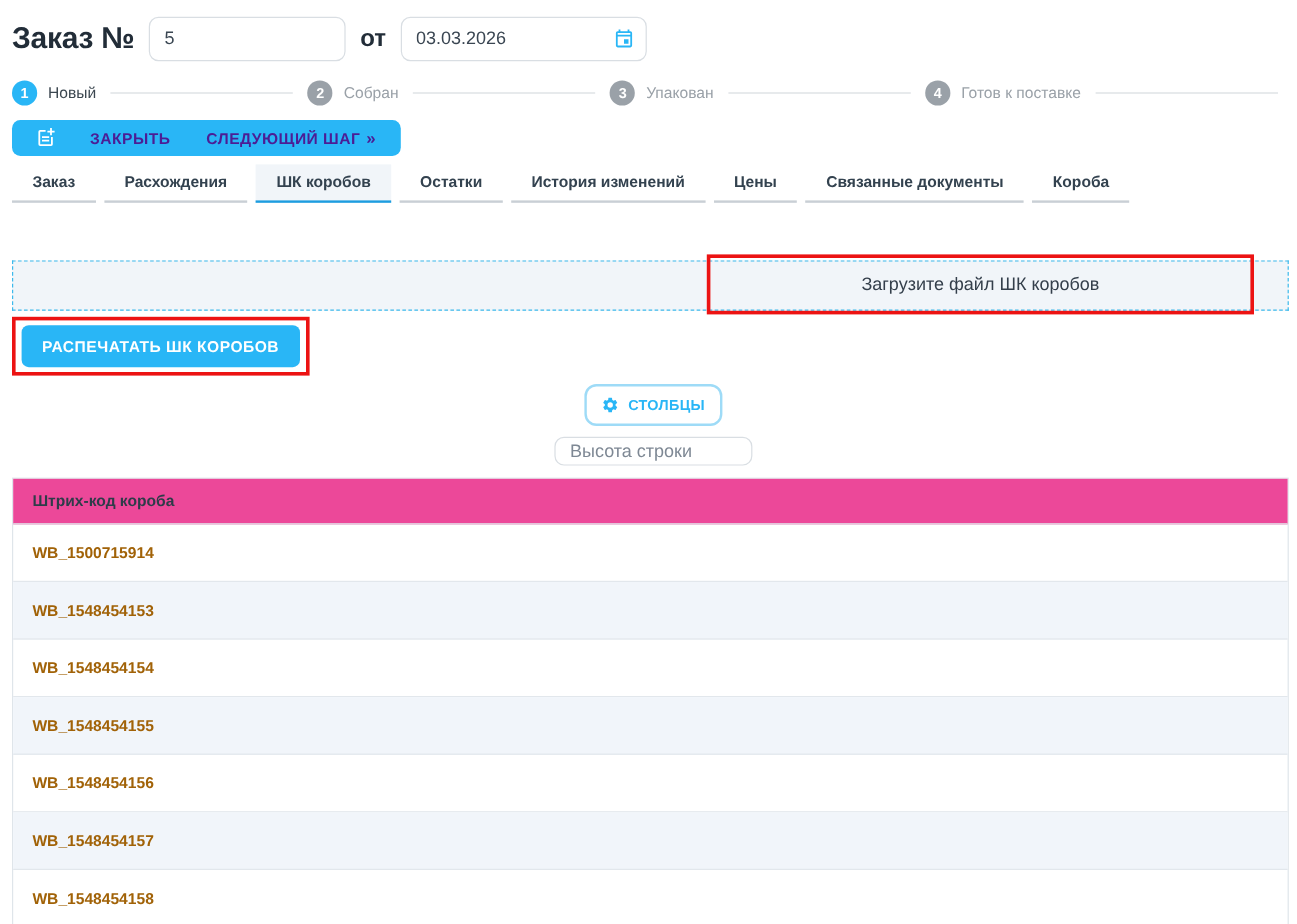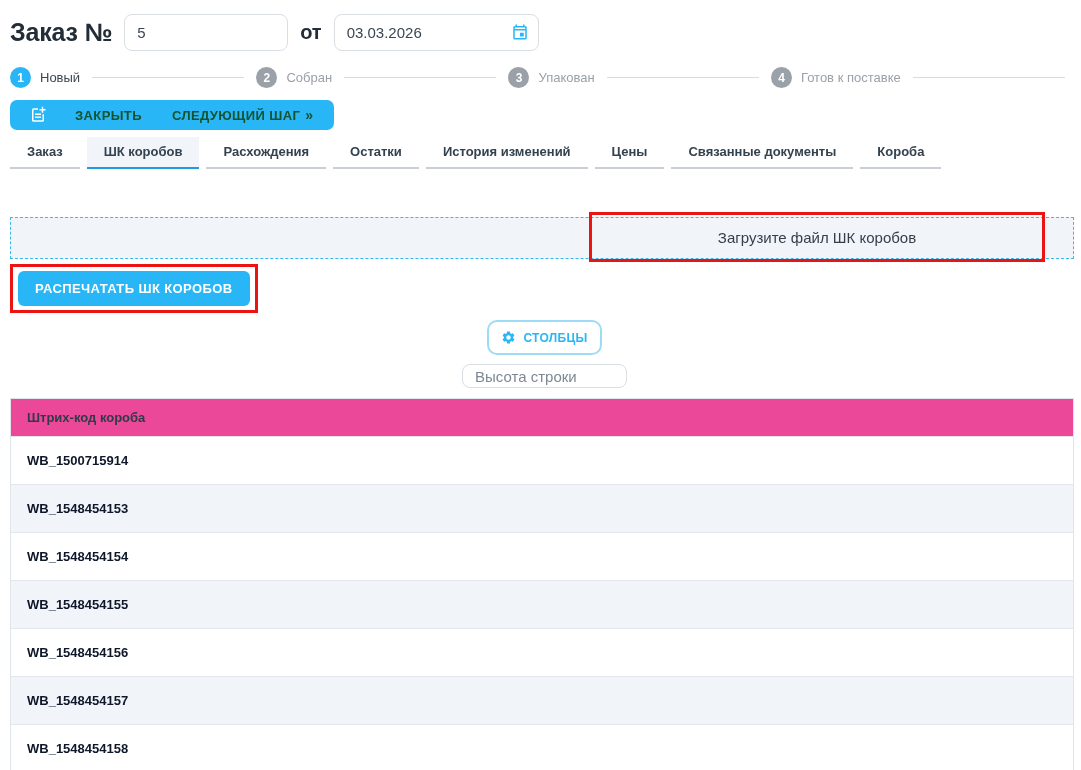--- a/index.html
+++ b/index.html
@@ -26,21 +26,21 @@
   .step.active .step-circle { background:#29b6f6; }
   .step-label { font-size:13px; color:#9aa1a8; }
   .step.active .step-label { color:#3c4750; }
   .step-line { flex:1; height:1px; background:#d8dce0; margin:0 12px; }
 
   
   .action-bar { margin-top:12px; display:inline-flex; align-items:center; height:30px;
     background:#29b6f6; border-radius:7px; padding:0 6px; }
   .action-icon-btn { width:44px; height:30px; display:flex; align-items:center; justify-content:center;
     cursor:pointer; background:none; border:none; }
-  .action-btn { background:none; border:none; color:#14532d; font-family:inherit; font-size:13px;
+  .action-btn { background:none; border:none; color:#4c1d95; font-family:inherit; font-size:13px;
     font-weight:bold; letter-spacing:.4px; padding:0 15px; height:30px; cursor:pointer; }
   .chev { font-size:14px; margin-left:5px; }
 
   
   .tabs { display:flex; margin-top:7px; }
   .tab { padding:7px 17px 8px; font-size:13px; font-weight:bold; color:#33424f; cursor:pointer;
     border-bottom:2px solid #c9cfd5; margin-right:7px; background:transparent; }
   .tab.active { background:#f1f5f9; border-bottom:2px solid #1d9de0; }
 
   
@@ -63,21 +63,21 @@
   .row-height-input { width:165px; height:24px; }
   .row-height-input::placeholder { color:#7e8894; opacity:1; }
   .txt-input::placeholder { color:#7e8894; }
 
   
   .grid { margin-top:10px; margin-right:3px; border:1px solid #dfe5ea; height:432px;
     display:flex; flex-direction:column; background:#fff; }
   .grid-header { height:38px; display:flex; align-items:center; padding-left:16px;
     font-size:13px; font-weight:bold; color:#2e3c49; border-bottom:1px solid #dfe5ea; background:#ec4899; }
   .grid-row { height:48px; flex:0 0 48px; display:flex; align-items:center; padding-left:16px;
-    font-size:13px; font-weight:bold; color:#0f172a; border-bottom:1px solid #e2e7ec; cursor:pointer; }
+    font-size:13px; font-weight:bold; color:#a16207; border-bottom:1px solid #e2e7ec; cursor:pointer; }
   .grid-row:nth-child(odd) { background:#f1f5fa; }
   .grid-filler { flex:1; background:#fff; }
 </style>
 </head>
 <body>
 
 <div class="page">
 
   
   <div class="hdr">
@@ -123,22 +123,22 @@
         <path fill="#fff" d="M17 1h2v3h3v2h-3v3h-2V6h-3V4h3V1zM4 5a2 2 0 0 1 2-2h6v2H6v14h12v-8h2v8a2 2 0 0 1-2 2H6a2 2 0 0 1-2-2V5zm4 5h8v2H8v-2zm0 4h8v2H8v-2z"></path>
       </svg>
     </button>
     <button class="action-btn">ЗАКРЫТЬ</button>
     <button class="action-btn"><span>СЛЕДУЮЩИЙ ШАГ</span><span class="chev">»</span></button>
   </div>
 
   
   <div class="tabs">
     <div class="tab">Заказ</div>
+    <div class="tab">Расхождения</div>
     <div class="tab active">ШК коробов</div>
-    <div class="tab">Расхождения</div>
     <div class="tab">Остатки</div>
     <div class="tab">История изменений</div>
     <div class="tab">Цены</div>
     <div class="tab">Связанные документы</div>
     <div class="tab">Короба</div>
   </div>
 
   
   <div class="dropzone">
     <div class="upload-area">

